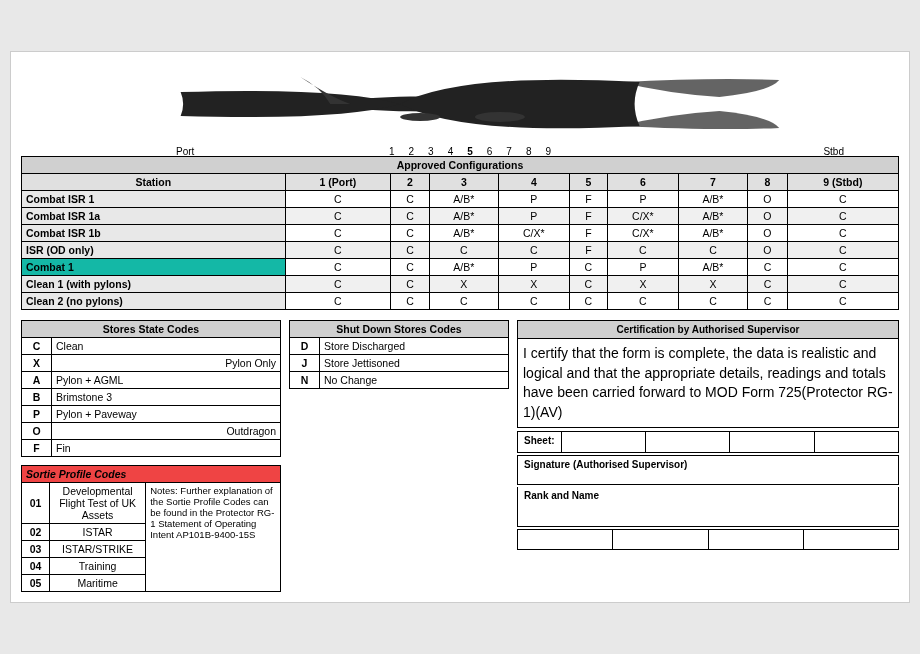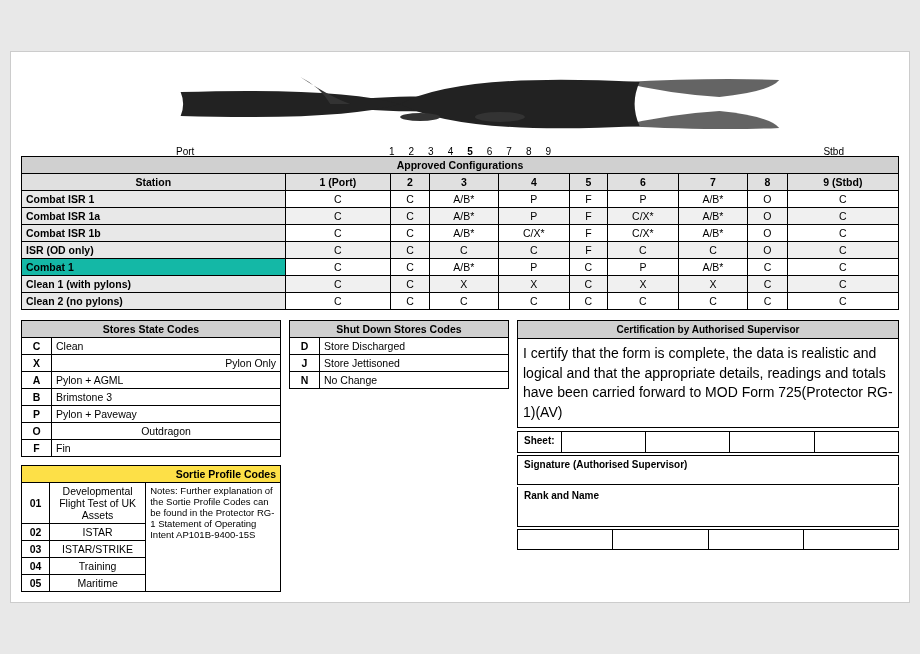--- a/index.html
+++ b/index.html
@@ -334,33 +334,33 @@
             <tr>
               <td style="font-weight: bold; border: 1px solid rgb(0, 0, 0); padding: 2px 4px; text-align: center; width: 30px;">B</td>
               <td style="border: 1px solid rgb(0, 0, 0); padding: 2px 4px; text-align: left;">Brimstone 3</td>
             </tr>
             <tr>
               <td style="font-weight: bold; border: 1px solid rgb(0, 0, 0); padding: 2px 4px; text-align: center; width: 30px;">P</td>
               <td style="border: 1px solid rgb(0, 0, 0); padding: 2px 4px; text-align: left;">Pylon + Paveway</td>
             </tr>
             <tr>
               <td style="font-weight: bold; border: 1px solid rgb(0, 0, 0); padding: 2px 4px; text-align: center; width: 30px;">O</td>
-              <td style="border: 1px solid rgb(0, 0, 0); padding: 2px 4px; text-align: center;">Outdragon</td>
+              <td style="border: 1px solid rgb(0, 0, 0); padding: 2px 4px; text-align: right;">Outdragon</td>
             </tr>
             <tr>
               <td style="font-weight: bold; border: 1px solid rgb(0, 0, 0); padding: 2px 4px; text-align: center; width: 30px;">F</td>
               <td style="border: 1px solid rgb(0, 0, 0); padding: 2px 4px; text-align: left;">Fin</td>
             </tr>
           </tbody>
       </table>
 
       <table class="sortie-table">
         <tbody>
             <tr>
-          <td colspan="3" style="background:#fde047; font-weight:bold; text-align:right; border:1px solid #000;">Sortie Profile Codes</td>
+          <td colspan="3" style="background:#ef4444; font-weight:bold; text-align:left; border:1px solid #000;font-style:italic;">Sortie Profile Codes</td>
         </tr>
         </tbody>
           <tbody id="sortie-tbody">
             <tr>
               <td style="font-weight: bold; border: 1px solid rgb(0, 0, 0); padding: 2px 4px; text-align: center; width: 28px;">01</td>
               <td style="border: 1px solid rgb(0, 0, 0); padding: 2px 4px; text-align: center;">Developmental Flight Test of UK Assets</td>
               <td rowspan="5" style="border: 1px solid rgb(0, 0, 0); padding: 2px 4px; font-size: 9.5px; text-align: left; vertical-align: top;"><span style="font-weight: normal; text-align: center;">Notes: </span>Further explanation of the Sortie Profile Codes can be found in the Protector RG-1 Statement of Operating Intent AP101B-9400-15S</td>
             </tr>
             <tr>
               <td style="font-weight: bold; border: 1px solid rgb(0, 0, 0); padding: 2px 4px; text-align: center; width: 28px;">02</td>

